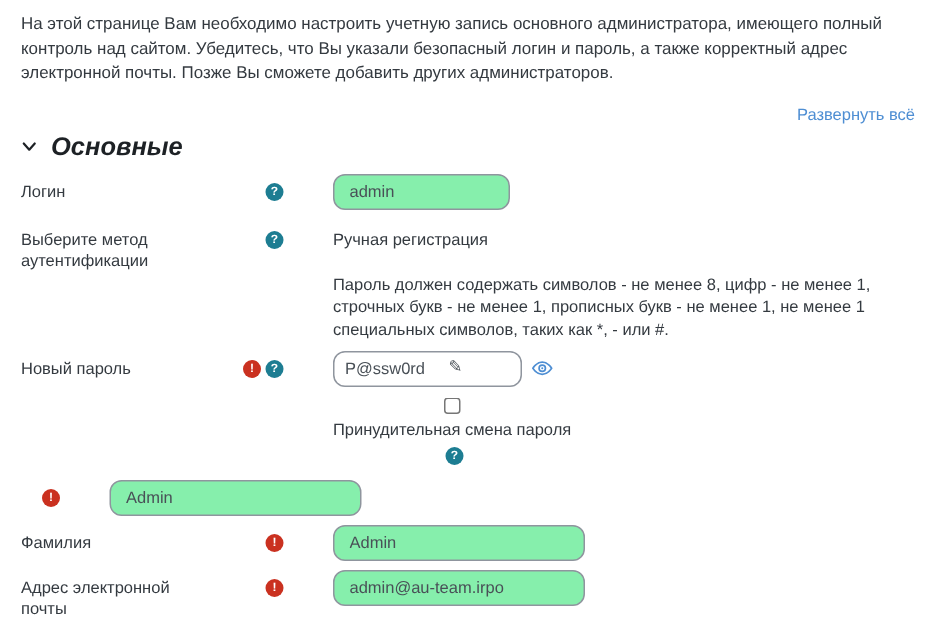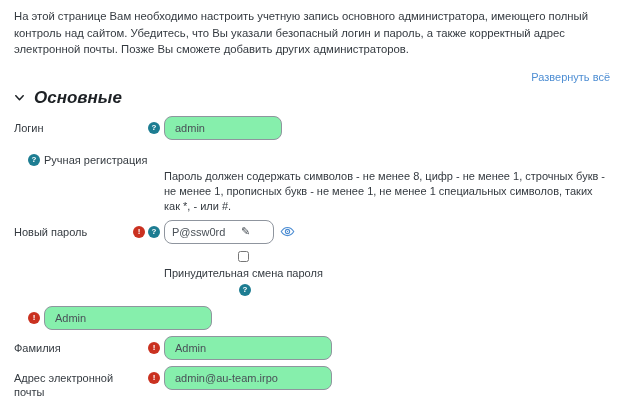--- a/index.html
+++ b/index.html
@@ -24,21 +24,21 @@
   .expand-row { text-align: right; font-size: 11px; line-height: 14px; margin-bottom: 4px; }
   .expand-link { color: #4e8ed3; text-decoration: none; cursor: pointer; }
 
   .section-header {
     display: flex; align-items: center; gap: 9px;
     margin: 0 0 8px 0; cursor: pointer;
   }
   .section-title { font-size: 17px; font-weight: 700; color: #1d2125; font-style: italic; }
   .chev { width: 11px; height: 11px; flex: 0 0 auto; }
 
-  .form-row { display: flex; align-items: flex-start; }
+  .form-row { display: flex; align-items: flex-start; gap: 29px; }
   .col-label {
     width: 120px; flex: 0 0 auto;
     font-size: 11px; line-height: 14px; color: #343a40;
     padding-top: 5px;
   }
   .col-icons {
     width: 30px; flex: 0 0 auto;
     display: flex; justify-content: flex-end; align-items: center;
     gap: 3px; padding: 6px 4px 0 0;
   }
@@ -55,21 +55,21 @@
 
   input.text-input {
     height: 24px; border: 1px solid #8f959e; border-radius: 8px;
     padding: 0 10px; font-size: 11px; color: #495057;
     font-family: inherit; outline: none; background: #86efac;
   }
   .w-login { width: 118px; }
   .w-name  { width: 168px; }
 
   .pw-wrap {
-    height: 24px; width: 110px; border: 1px solid #8f959e; border-radius: 8px;
+    height: 24px; width: 126px; border: 1px solid #8f959e; border-radius: 8px;
     padding: 0 7px; display: inline-flex; align-items: center; gap: 3px;
     background: #fff;
   }
   .pw-wrap input {
     border: none; outline: none; padding: 0; width: 66px;
     font-size: 11px; color: #495057; font-family: inherit;
   }
   .pencil { font-size: 11px; color: #495057; line-height: 1; cursor: pointer; }
   .eye-btn { margin-top: 4px; cursor: pointer; line-height: 0; }
 
@@ -114,20 +114,21 @@
     <div class="col-label">Логин</div>
     <div class="col-icons">
       <span class="icon-circle icon-help">?</span>
     </div>
     <div class="col-control">
       <input class="text-input w-login" type="text" value="admin" style="">
     </div>
   </div>
 
   <div class="form-row mb0">
+    <div class="col-label">Выберите метод аутентификации</div>
     <div class="col-icons">
       <span class="icon-circle icon-help">?</span>
     </div>
     <div class="col-control">
       <div class="static-value">Ручная регистрация</div>
     </div>
   </div>
 
   <div class="form-row hint-row">
     <div class="col-label"></div>

